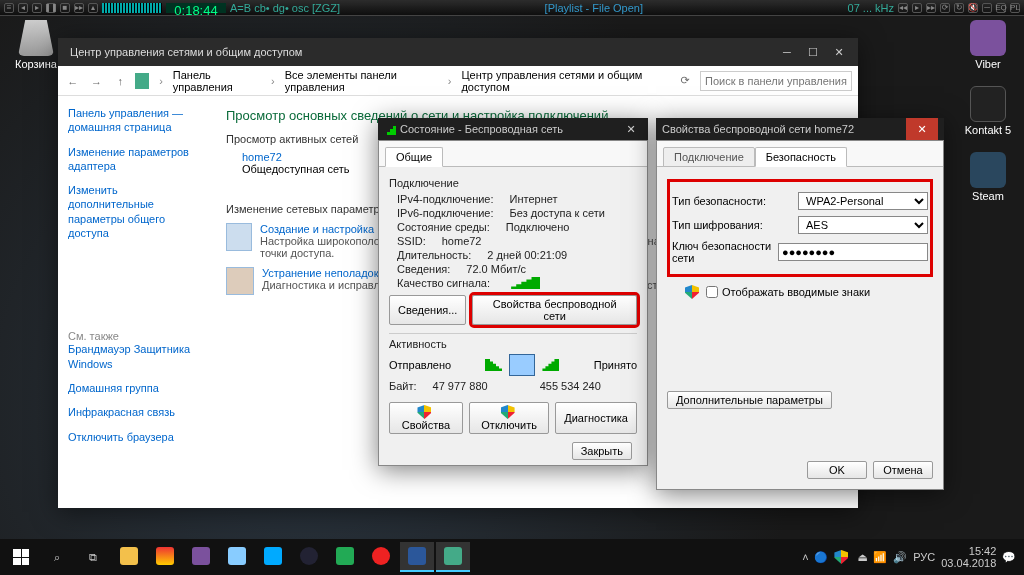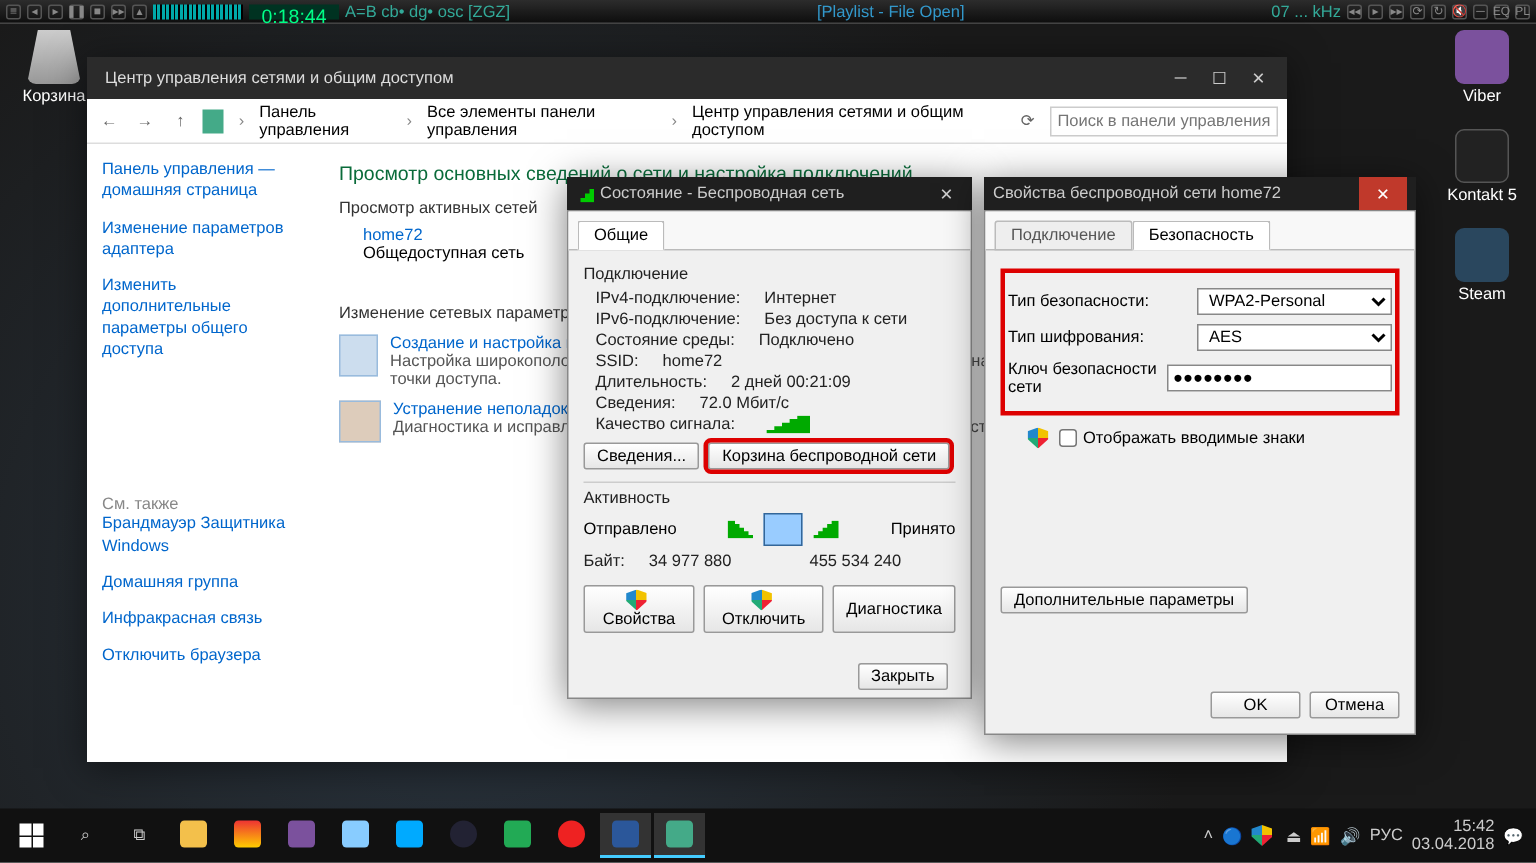--- a/index.html
+++ b/index.html
@@ -230,35 +230,35 @@
             <span class="k">Сведения:</span>
             <span class="v">72.0 Мбит/с</span>
           </div>
         <div class="row">
             <span class="k">Качество сигнала:</span>
             <span class="signal-bars"></span>
           </div>
       </div>
       <div class="btn-row">
         <button class="btn">Сведения...</button>
-        <button class="btn hl">Корзина беспроводной сети</button>
+        <button class="btn hl">Свойства беспроводной сети</button>
       </div>
       <div class="group-label" style="border-top:1px solid #ccc;padding-top:4px">Активность</div>
       <div class="activity">
         <span>Отправлено</span>
         <span style="display:flex;align-items:center;gap:4px">
           <span class="signal-bars" style="transform:scaleX(-1);width:20px"></span>
           <span class="comp-ic"></span>
           <span class="signal-bars" style="width:20px"></span>
         </span>
         <span>Принято</span>
       </div>
       <div class="row">
           <span class="k">Байт:</span>
-          <span class="v">34 977 880</span>
+          <span class="v">47 977 880</span>
           <span style="width:20px"></span>
           <span class="v">455 534 240</span>
         </div>
       <div class="btn-row" style="margin-top:10px">
         <button class="btn"><span class="shield"></span><span>Свойства</span></button>
         <button class="btn"><span class="shield"></span><span>Отключить</span></button>
         <button class="btn">Диагностика</button>
       </div>
     </div>
     <div class="foot"><button class="btn">Закрыть</button></div>

